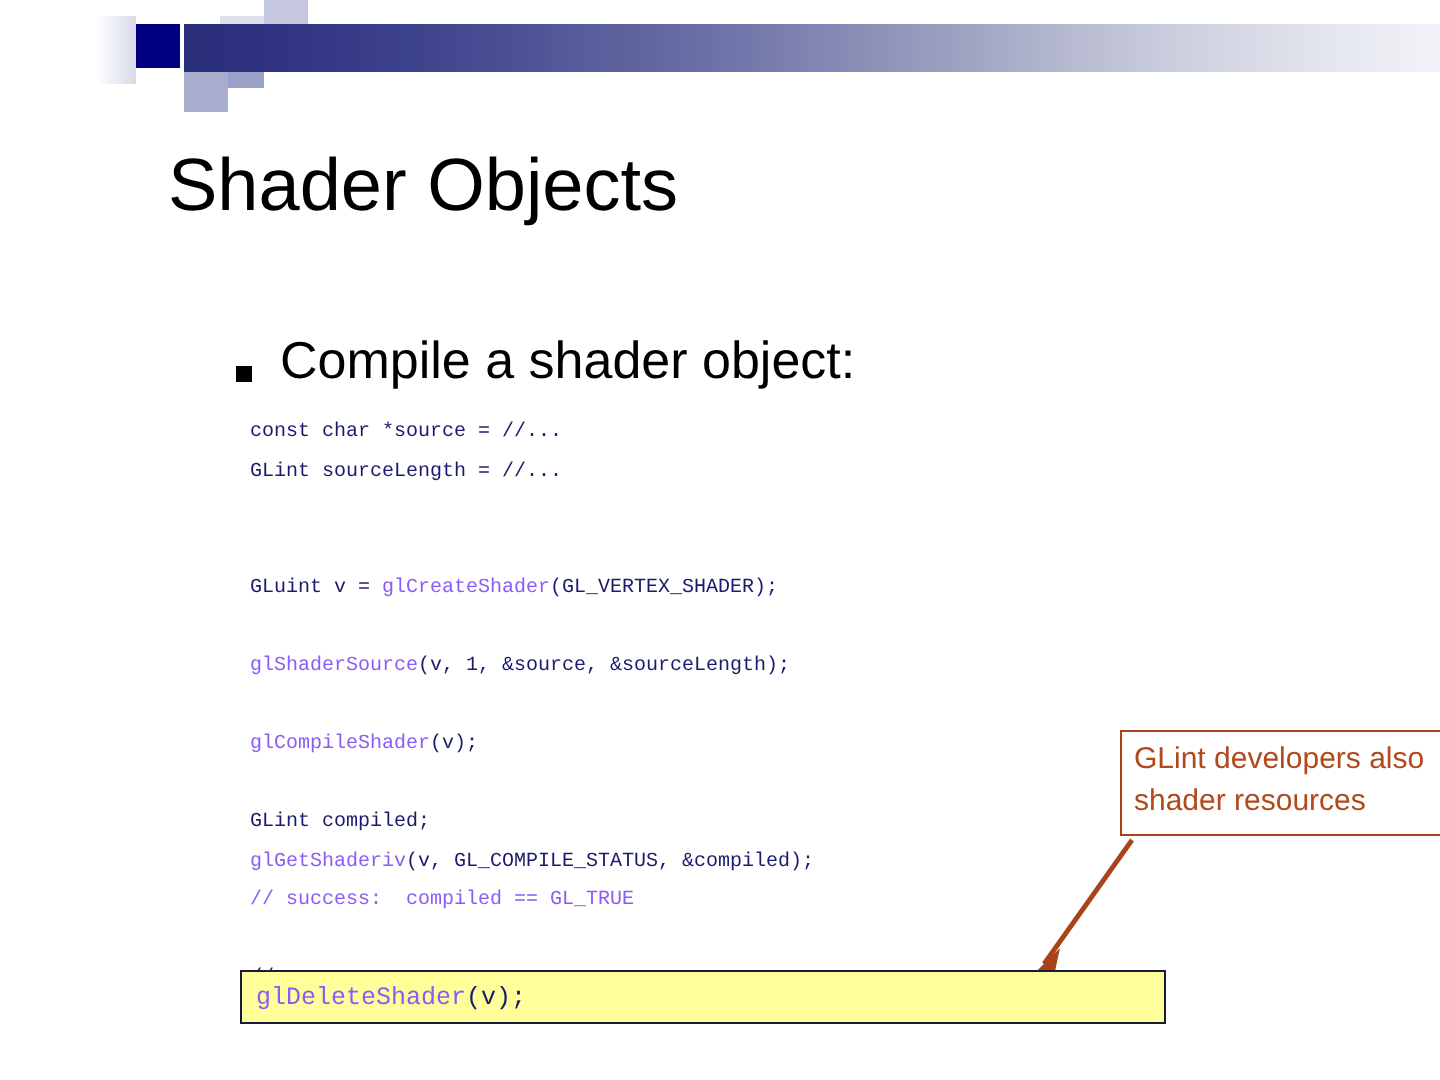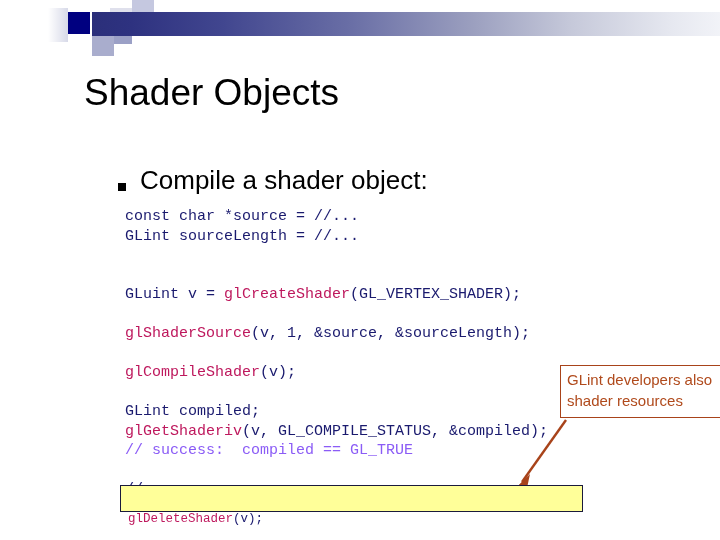--- a/index.html
+++ b/index.html
@@ -96,50 +96,50 @@
     color: #000000;
   }
 
   
   .code {
     position: absolute;
     left: 77px;
     top: 207px;
     width: 560px;
     font-family: "Liberation Mono", "DejaVu Sans Mono", monospace;
-    font-size: 15px;
+    font-size: 10px;
     line-height: 19.5px;
     color: #1a1a6e;
     white-space: pre;
   }
   .code .ln {
     white-space: pre;
     height: 19.5px;
   }
   .code .gap {
     height: 19.5px;
   }
-  .fn { color: #be185d; }
+  .fn { color: #8b5cf6; }
   .cmt { color: #8b5cf6; }
 
   
   .delete-box {
     position: absolute;
     left: 72px;
     top: 485px;
     width: 463px;
     height: 27px;
     background: #ffff99;
     border: 1px solid #1a1a3c;
     box-sizing: border-box;
   }
   .delete-code {
     position: absolute;
     left: 80px;
-    top: 510px;
+    top: 490px;
     font-family: "Liberation Mono", "DejaVu Sans Mono", monospace;
     font-size: 12.5px;
     line-height: 18px;
     color: #1a1a6e;
     white-space: pre;
   }
 
   
   .callout {
     position: absolute;

